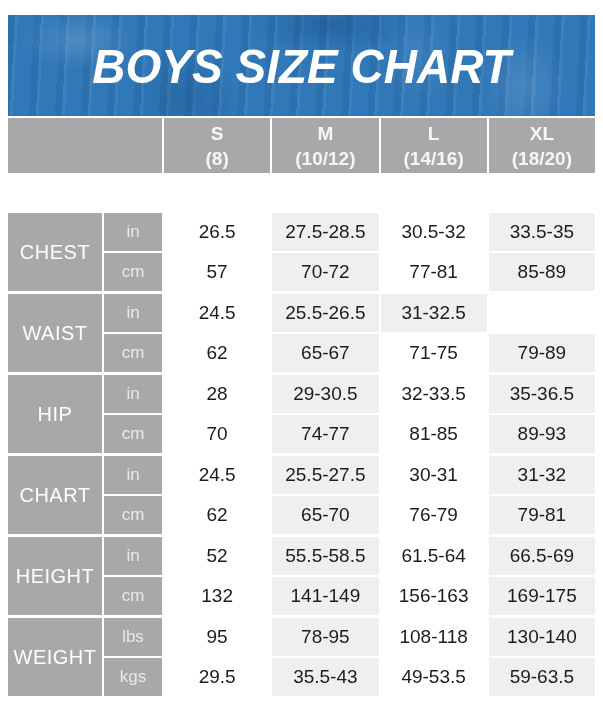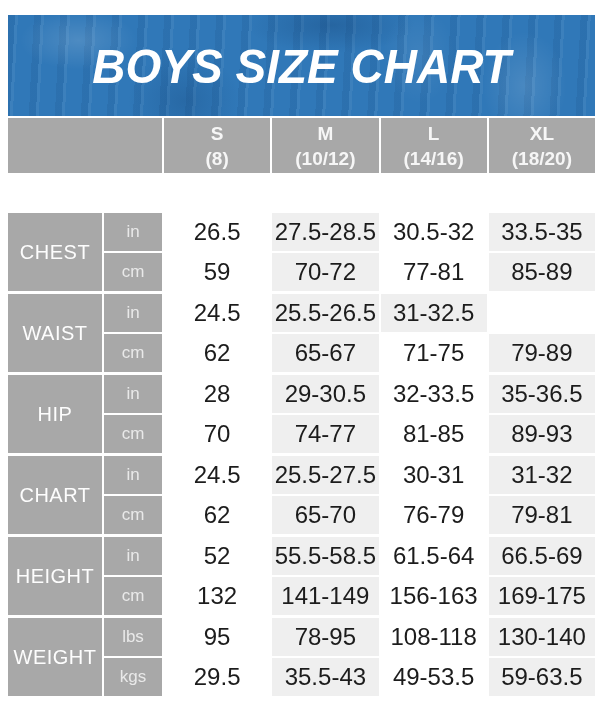--- a/index.html
+++ b/index.html
@@ -53,21 +53,21 @@
   .label-cell{
     grid-column:1;grid-row:1 / span 2;background:#a8a8a8;
     color:#fdfdfd;font-size:20px;letter-spacing:0.5px;
     display:flex;align-items:center;justify-content:center;
   }
   .unit-cell{
     grid-column:2;background:#a8a8a8;color:#e9e9e9;font-size:17px;
     display:flex;align-items:center;justify-content:center;
   }
   .val{
-    color:#1c1c1c;font-size:24px;
+    color:#1c1c1c;font-size:19px;
     display:flex;align-items:center;justify-content:center;
   }
   .v0,.v2{background:#ffffff;}
   .v1,.v3{background:#efefef;}
 </style>
 </head>
 <body>
 
 <div class="page">
 
@@ -96,21 +96,21 @@
   </div>
 
   <div class="grid section">
     <div class="label-cell">CHEST</div>
     <div class="unit-cell">in</div>
     <div class="val v0">26.5</div>
     <div class="val v1">27.5-28.5</div>
     <div class="val v2">30.5-32</div>
     <div class="val v3">33.5-35</div>
     <div class="unit-cell">cm</div>
-    <div class="val v0">59</div>
+    <div class="val v0">57</div>
     <div class="val v1">70-72</div>
     <div class="val v2">77-81</div>
     <div class="val v3">85-89</div>
   </div>
 
   <div class="grid section">
     <div class="label-cell">WAIST</div>
     <div class="unit-cell">in</div>
     <div class="val v0">24.5</div>
     <div class="val v1">25.5-26.5</div>

